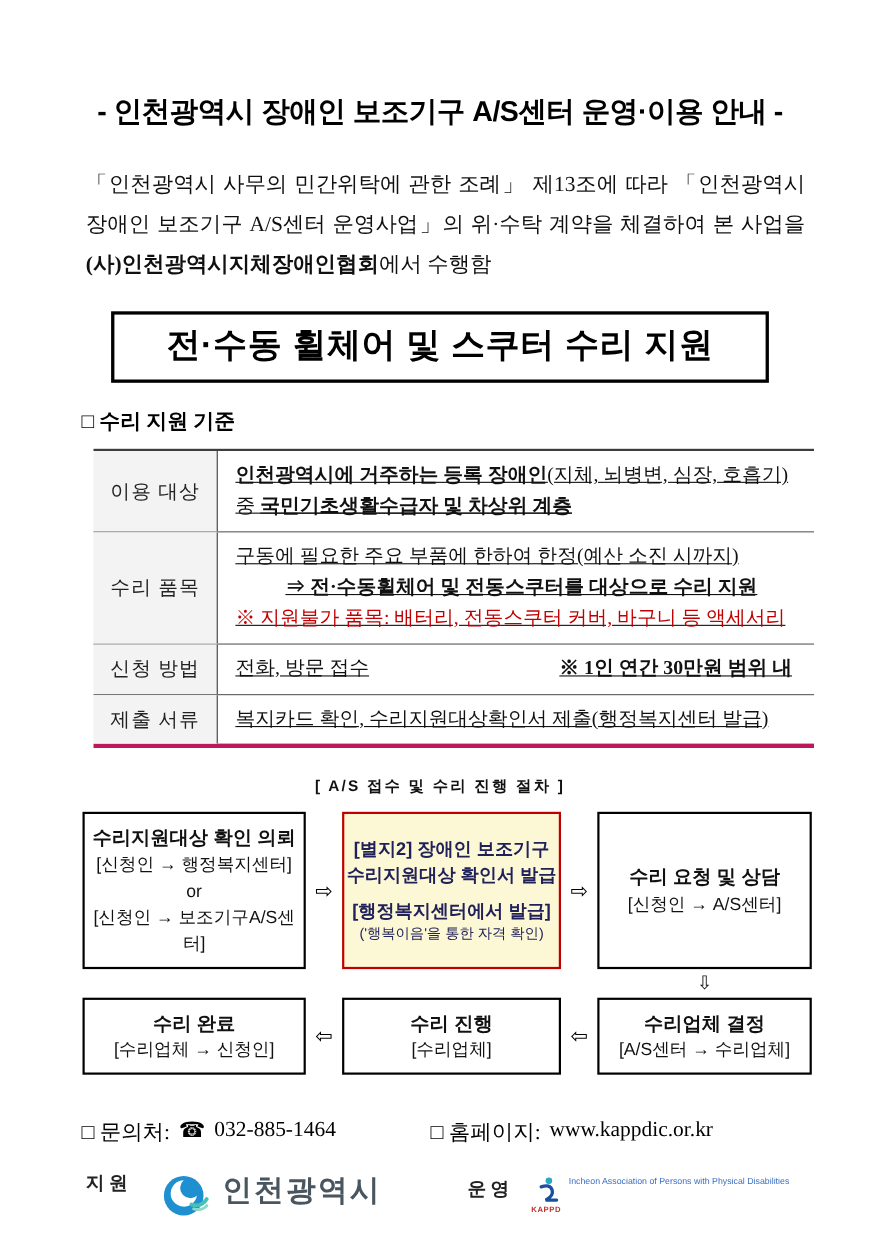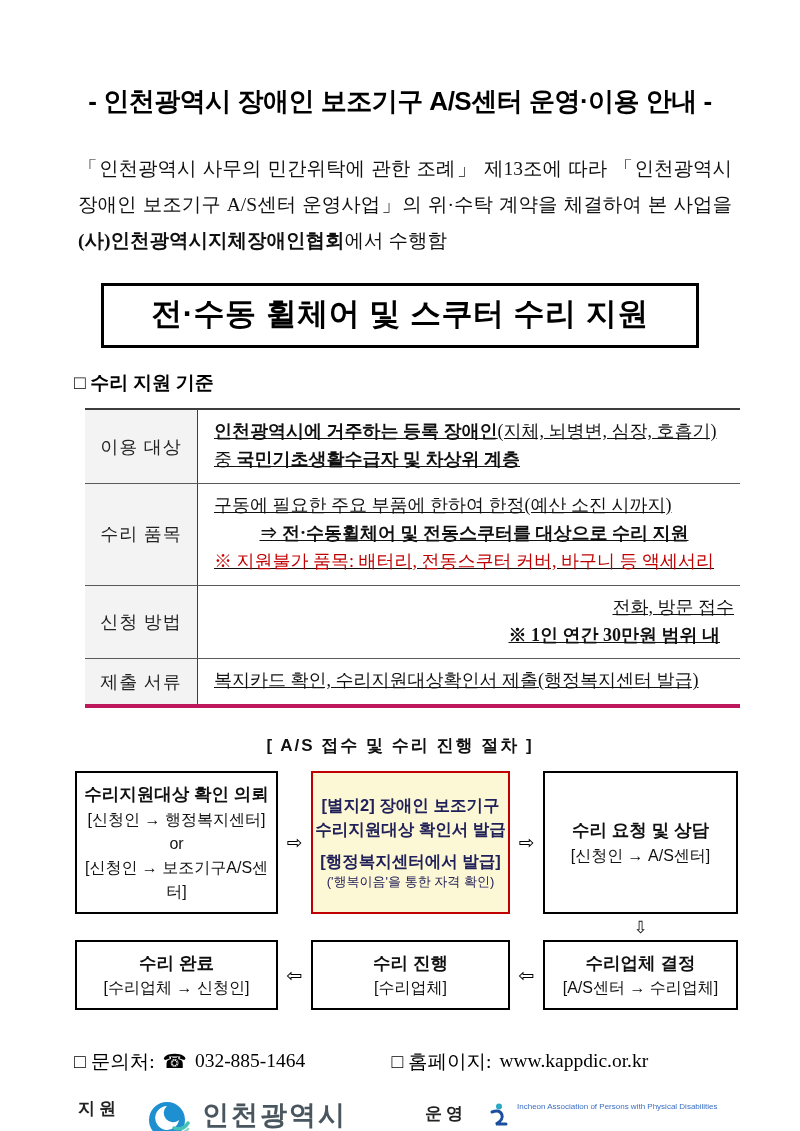--- a/index.html
+++ b/index.html
@@ -39,25 +39,25 @@
   .t-row:last-child{border-bottom:none;}
   .t-label{
     width:112px;flex:0 0 112px;background:#f3f3f3;
     display:flex;align-items:center;justify-content:center;
     border-right:1.5px solid #3d3d3d;letter-spacing:1px;color:#222;
   }
   .t-content{flex:1;padding:8px 6px 9px 16px;line-height:1.55;text-decoration:underline;}
   .t-content .u{font-weight:bold;text-decoration:underline;}
   .t-content .b{font-weight:bold;}
   .red-note{color:#c00000;}
-  .apply-row{display:flex;align-items:flex-end;flex-direction:column;}
+  .apply-row{display:flex;align-items:flex-start;}
   .apply-right{font-weight:bold;margin-left:auto;margin-right:14px;}
   
   .flow-title{
-    margin-top:26px;text-align:center;font-size:17px;font-weight:900;
+    margin-top:26px;text-align:center;font-size:14px;font-weight:900;
     font-family:"Liberation Sans", sans-serif;letter-spacing:2px;
   }
   .flow-grid{
     display:grid;margin:14px 0 0 75px;width:663px;
     grid-template-columns:203px 33px 199px 33px 195px;
   }
   .fbox{
     border:2px solid #000;background:#fff;text-align:center;
     display:flex;flex-direction:column;justify-content:center;
     font-family:"Liberation Sans", sans-serif;padding:8px 2px;

